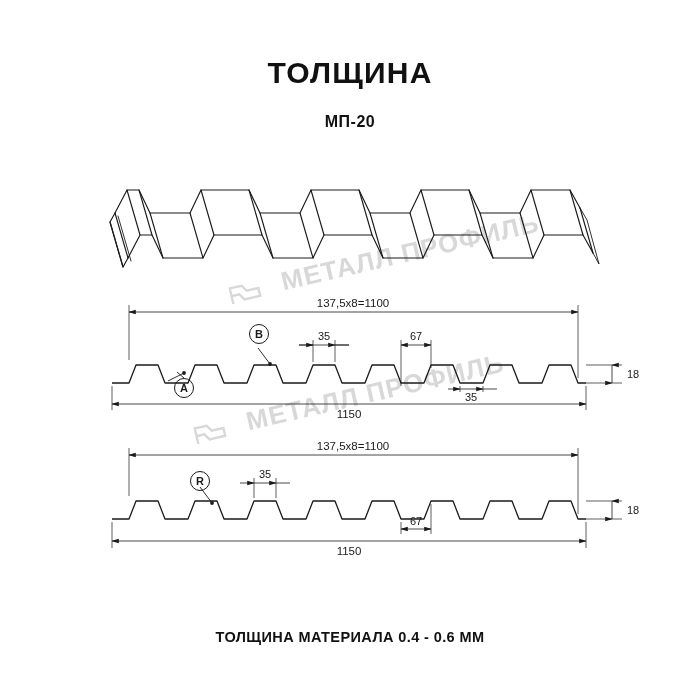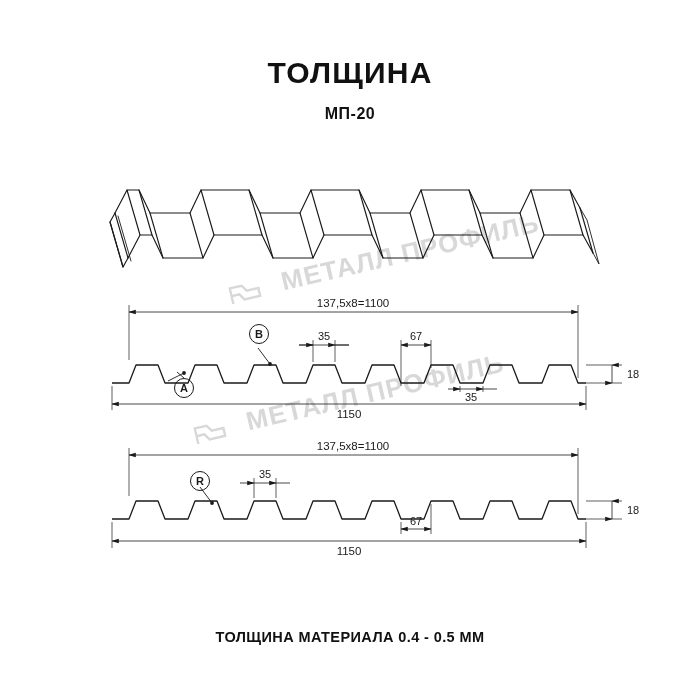--- a/index.html
+++ b/index.html
@@ -29,21 +29,21 @@
     text-align: center;
   }
   .main-title {
     font-size: 30px;
     font-weight: bold;
     letter-spacing: 1.2px;
     color: #111;
     line-height: 1.1;
   }
   .sub-title {
-    margin-top: 16px;
+    margin-top: 24px;
     font-size: 16px;
     font-weight: bold;
     color: #111;
     letter-spacing: 0.5px;
   }
 
   
   .footer-note {
     position: absolute;
     left: 0;
@@ -271,15 +271,15 @@
       <text x="200" y="485" text-anchor="middle" font-family="Liberation Sans, sans-serif" font-size="11" font-weight="bold" fill="#1a1a1a">R</text>
 
       <text x="353" y="450" text-anchor="middle" font-family="Liberation Sans, sans-serif" font-size="11.5" fill="#1a1a1a">137,5x8=1100</text>
       <text x="349" y="555" text-anchor="middle" font-family="Liberation Sans, sans-serif" font-size="11.5" fill="#1a1a1a">1150</text>
       <text x="265" y="478" text-anchor="middle" font-family="Liberation Sans, sans-serif" font-size="11" fill="#1a1a1a">35</text>
       <text x="416" y="525" text-anchor="middle" font-family="Liberation Sans, sans-serif" font-size="11" fill="#1a1a1a">67</text>
       <text x="627" y="514" text-anchor="start" font-family="Liberation Sans, sans-serif" font-size="11" fill="#1a1a1a">18</text>
     </g>
   </svg>
 
-  <div class="footer-note">ТОЛЩИНА МАТЕРИАЛА 0.4 - 0.5 ММ</div>
+  <div class="footer-note">ТОЛЩИНА МАТЕРИАЛА 0.4 - 0.6 ММ</div>
 
 </div>
 
 </body></html>

